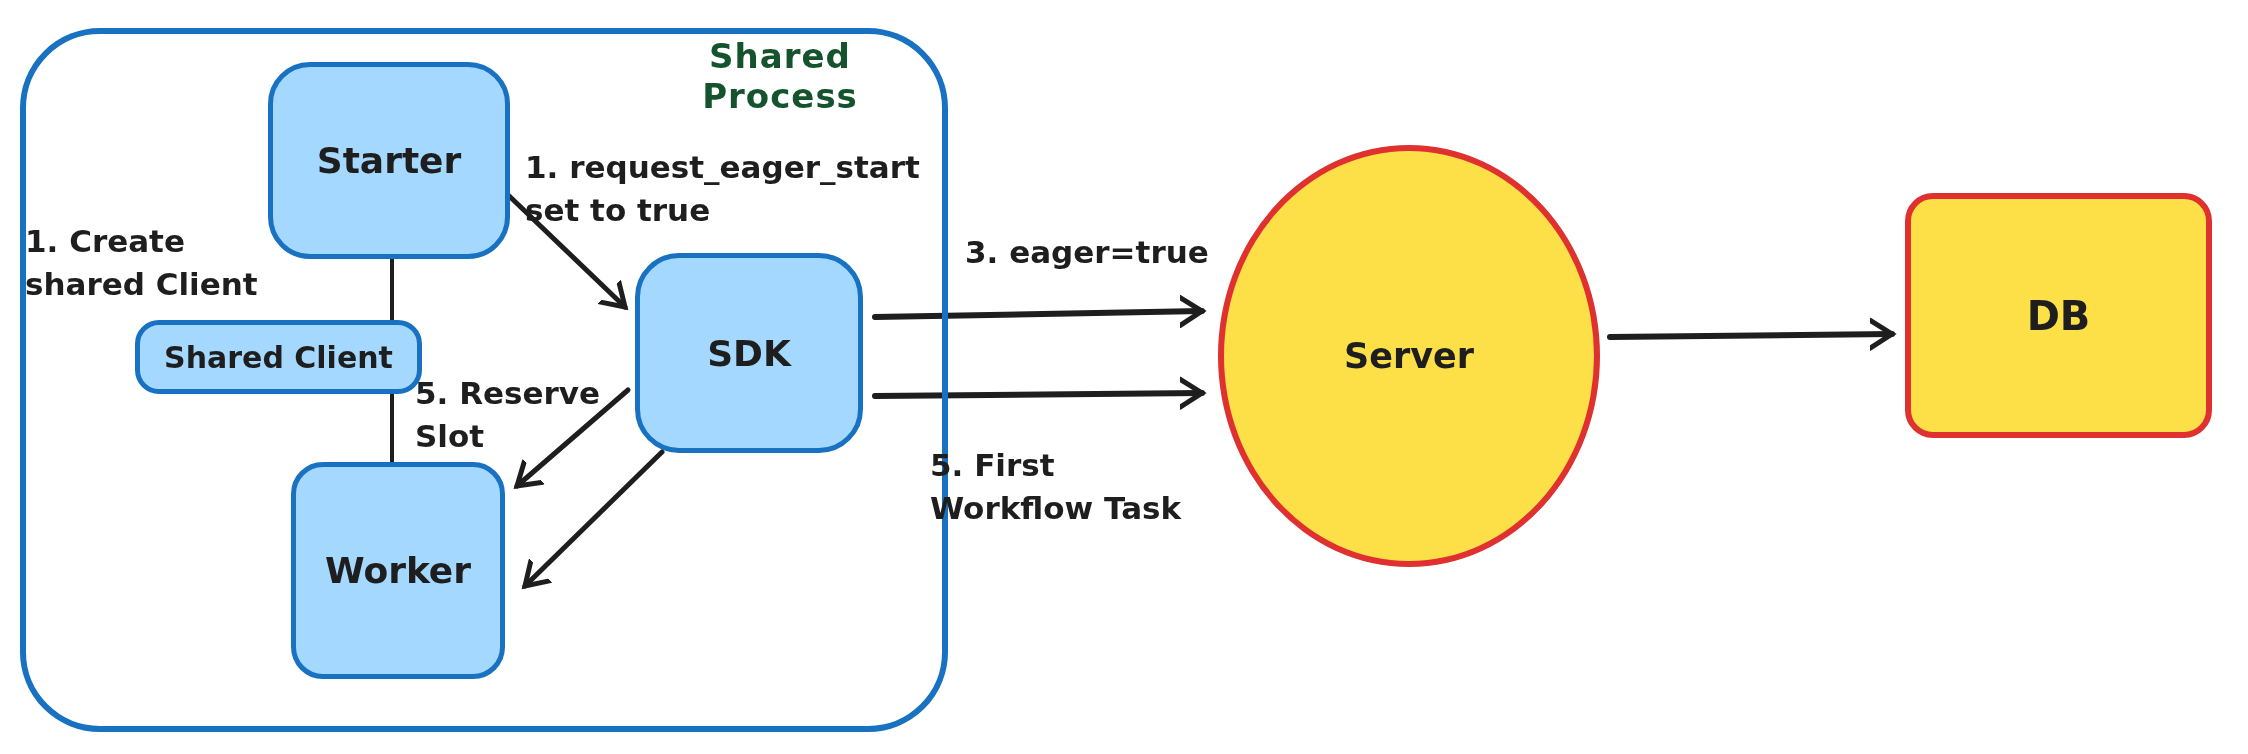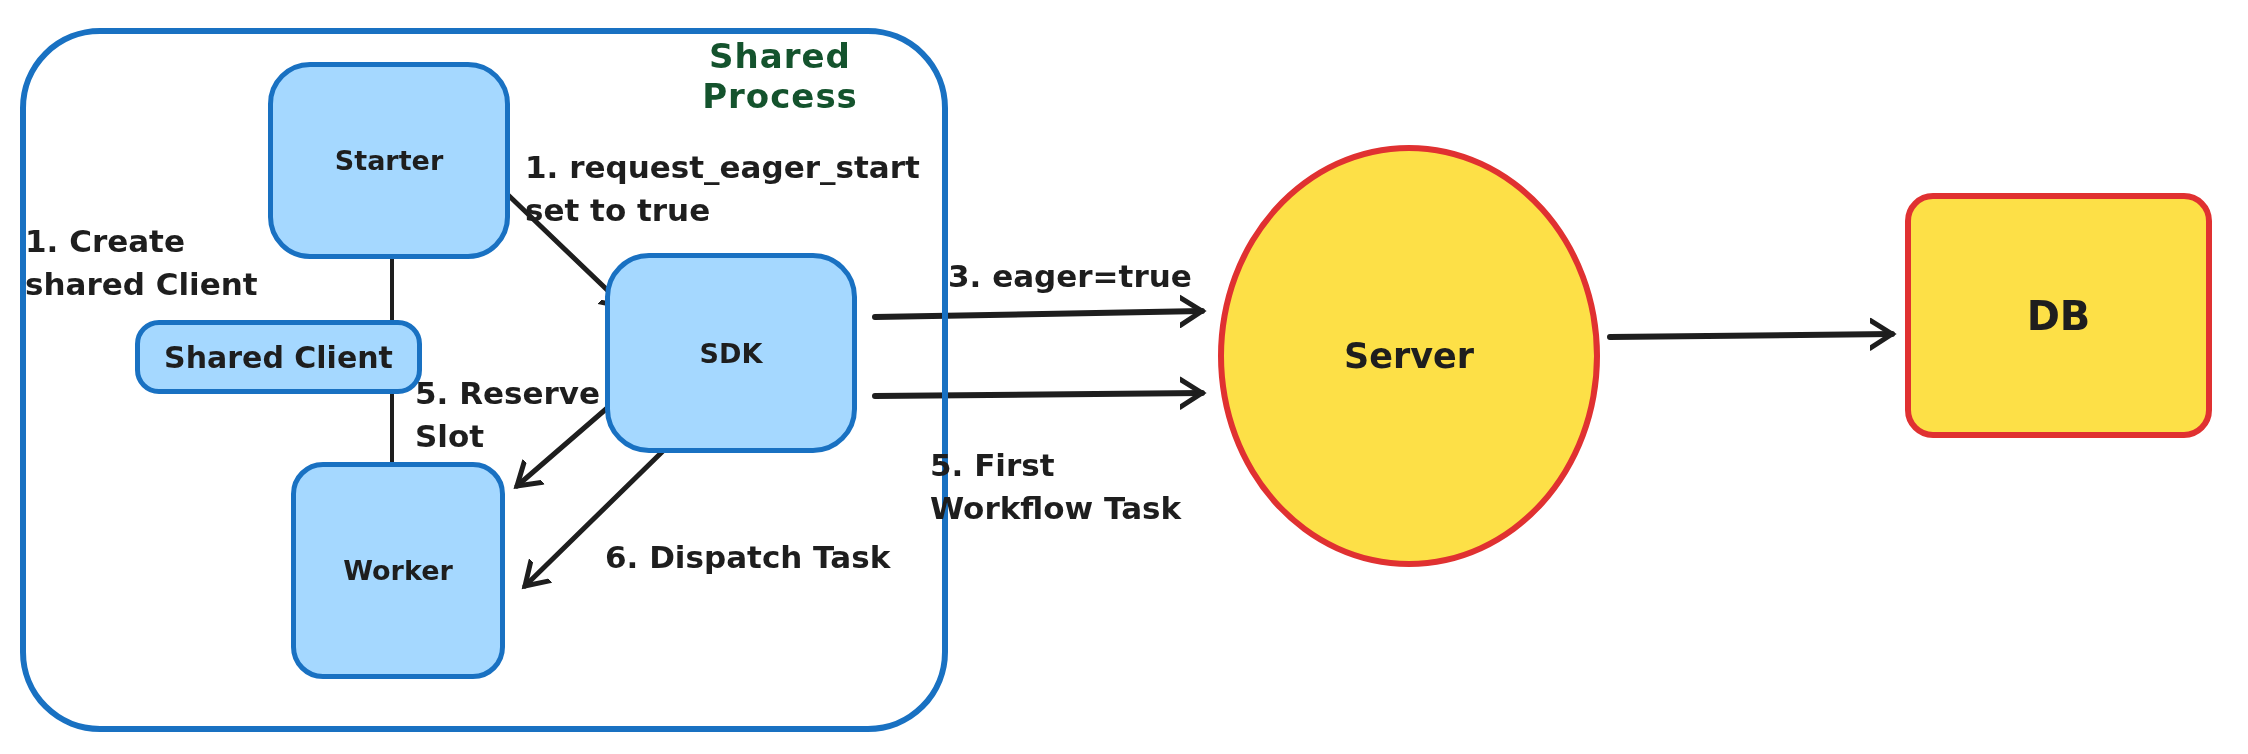--- a/index.html
+++ b/index.html
@@ -44,47 +44,47 @@
     color: #14532d;
     letter-spacing: 1px;
   }
 
   .node {
     position: absolute;
     box-sizing: border-box;
     display: flex;
     align-items: center;
     justify-content: center;
-    font-size: 27px;
+    font-size: 36px;
     font-weight: bold;
     color: #1e1e1e;
   }
   .node.blue { background: #a5d8ff; border: 5px solid #1971c2; }
   .node.red  { background: #fde047; border: 6px solid #e03131; }
 
   .node-starter { left: 268px; top: 62px;  width: 242px; height: 197px; border-radius: 42px; }
   .node-shared-client { left: 135px; top: 320px; width: 287px; height: 74px; border-radius: 24px; font-size: 30px; }
   .node-worker  { left: 291px; top: 462px; width: 214px; height: 217px; border-radius: 32px; }
-  .node-sdk     { left: 605px; top: 253px; width: 252px; height: 200px; border-radius: 44px; }
+  .node-sdk     { left: 635px; top: 253px; width: 228px; height: 200px; border-radius: 44px; }
   .node-server  { left: 1218px; top: 145px; width: 382px; height: 422px; border-radius: 50%; border-width: 8px; font-size: 35px; }
   .node-db      { left: 1905px; top: 193px; width: 307px; height: 245px; border-radius: 28px; font-size: 40px; text-align: right; }
 
   .annotation {
     position: absolute;
     font-size: 31px;
     font-weight: bold;
     line-height: 1.4;
     color: #1e1e1e;
     white-space: pre-line;
   }
   .ann-create-client  { left: 25px;  top: 220px; width: 270px; }
   .ann-request-eager  { left: 525px; top: 146px; width: 430px; }
   .ann-reserve-slot   { left: 415px; top: 372px; width: 210px; }
   .ann-dispatch-task  { left: 605px; top: 536px; width: 305px; white-space: nowrap; }
-  .ann-eager-true     { left: 948px; top: 255px; width: 250px; white-space: nowrap; }
+  .ann-eager-true     { left: 948px; top: 231px; width: 250px; white-space: nowrap; padding-left: 17px; }
   .ann-first-wf-task  { left: 930px; top: 444px; width: 285px; }
   .ann-start-workflow { left: 1595px; top: 232px; width: 305px; }
 </style>
 </head>
 <body>
 
 <div class="canvas">
 
   <svg class="svg-layer" width="2248" height="754" viewBox="0 0 2248 754" xmlns="http://www.w3.org/2000/svg">
     <defs>
@@ -125,18 +125,17 @@
   <div class="node red node-db">
     <span>DB</span>
   </div>
 
   <div class="annotation ann-create-client">1. Create
 shared Client</div>
   <div class="annotation ann-request-eager">1. request_eager_start
 set to true</div>
   <div class="annotation ann-reserve-slot">5. Reserve
 Slot</div>
-  <div class="annotation ann-dispatch-task">6. Dispatch Task</div>
   <div class="annotation ann-eager-true">3. eager=true</div>
   <div class="annotation ann-first-wf-task">5. First
 Workflow Task</div>
 
 </div>
 
 </body></html>

